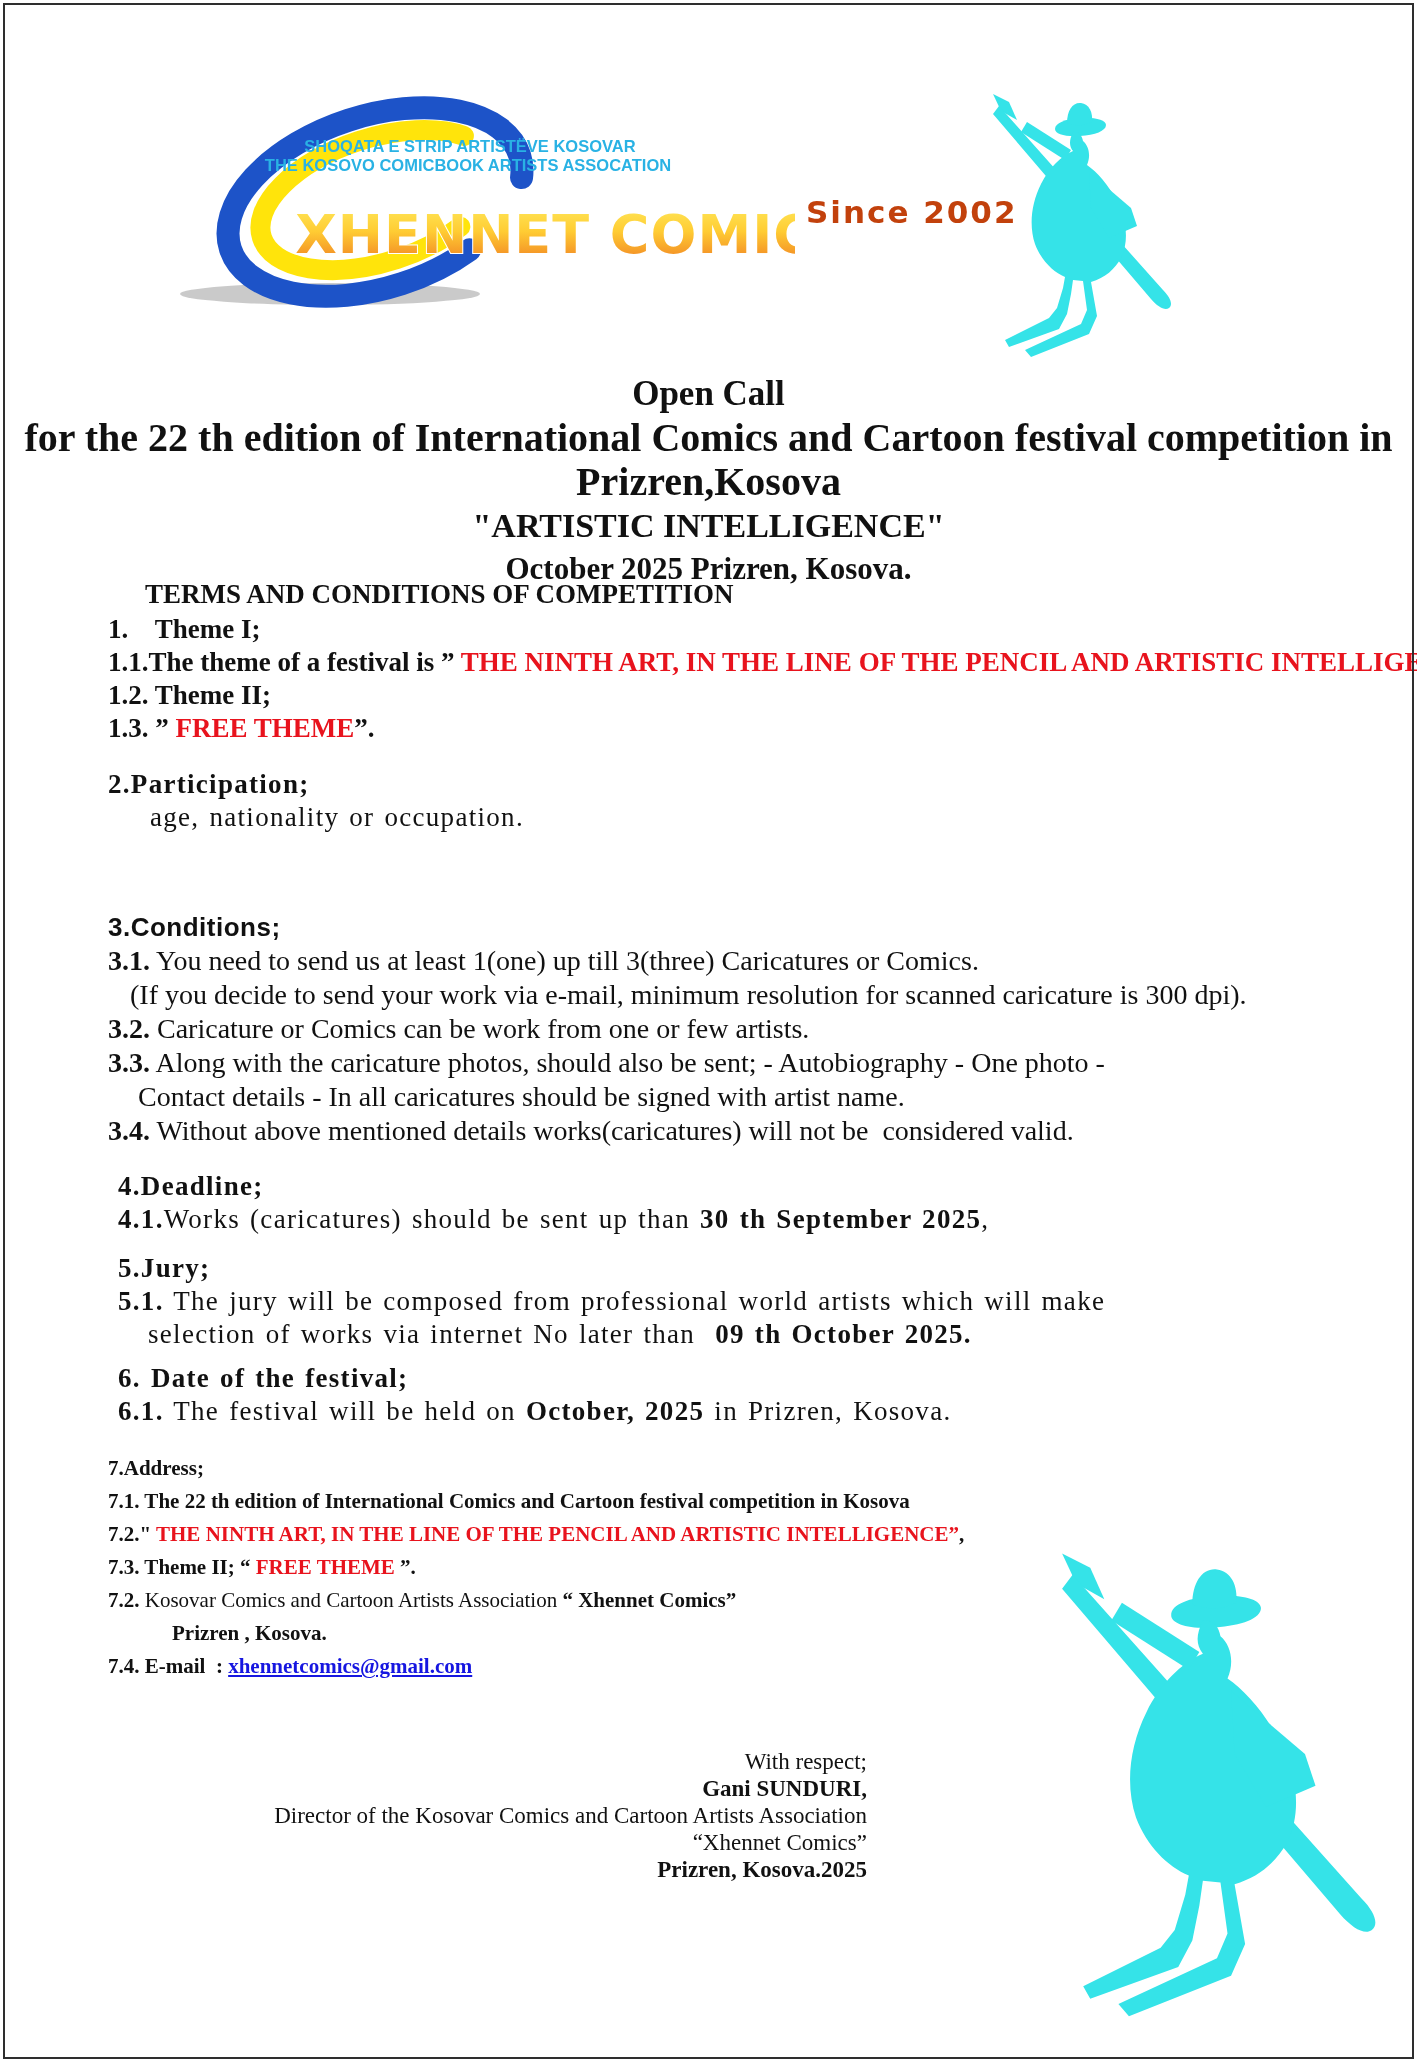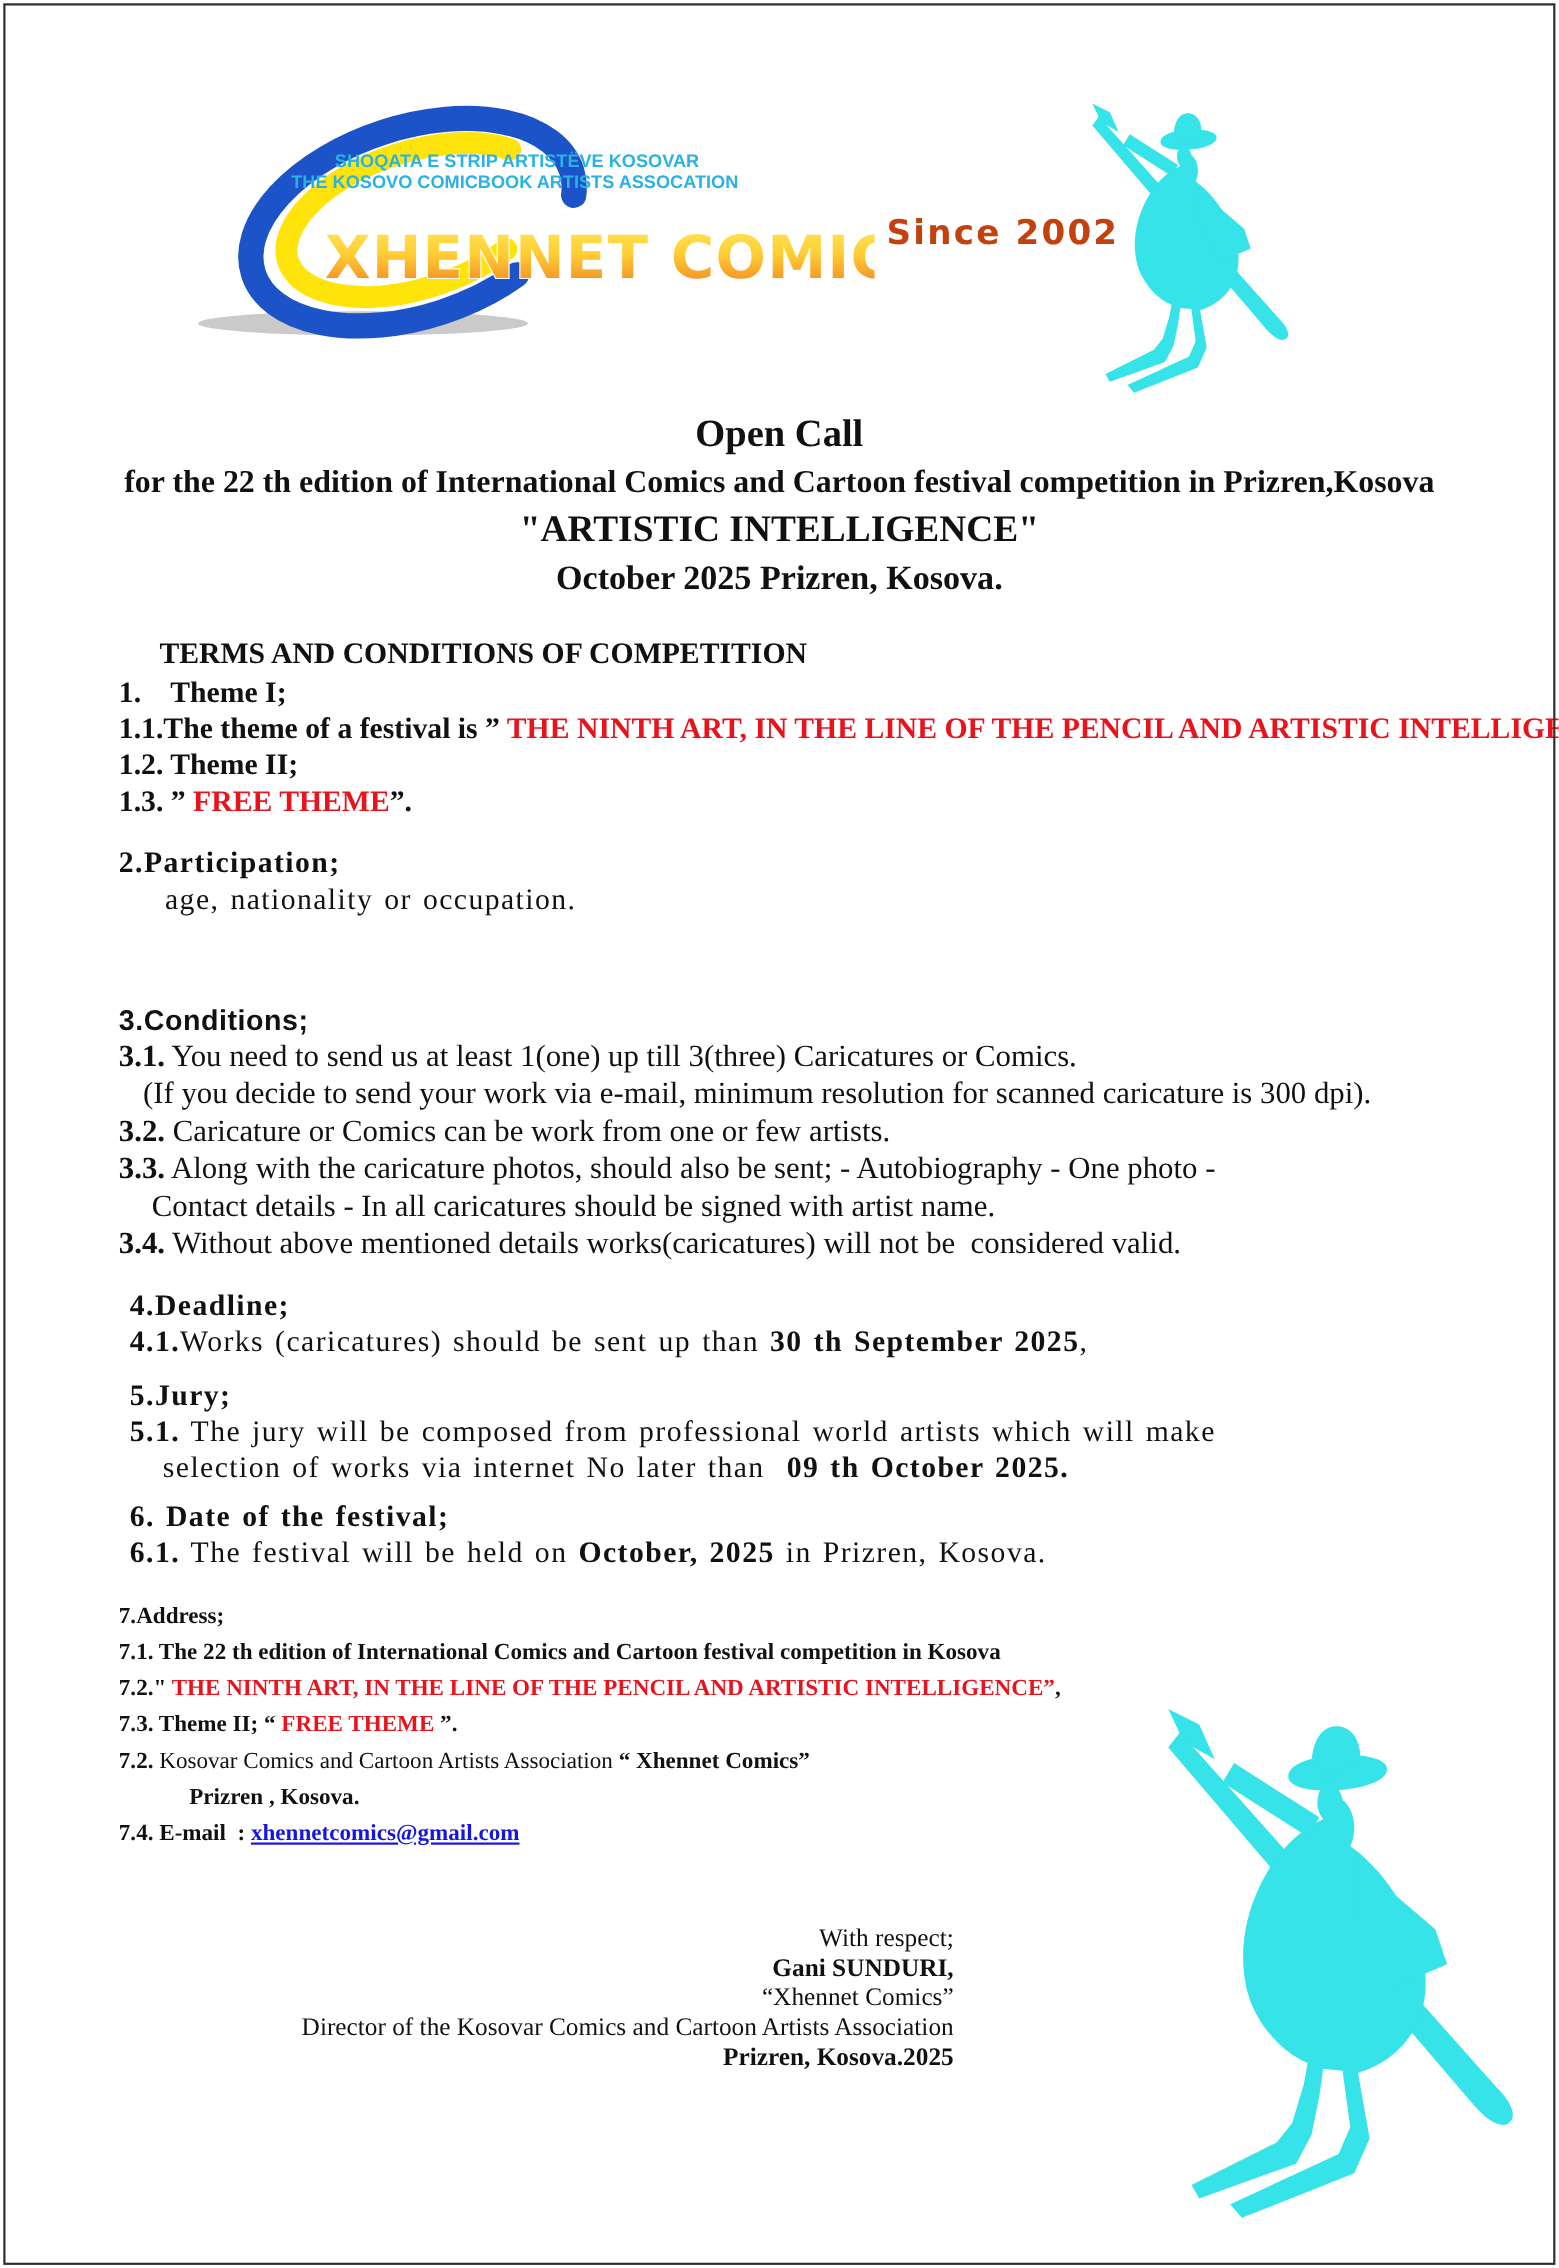--- a/index.html
+++ b/index.html
@@ -4,21 +4,21 @@
 <style>
   html,body{margin:0;padding:0;background:#fff;}
   #page{position:relative;width:1417px;height:2062px;background:#ffffff;overflow:hidden;
         font-family:"Liberation Serif",serif;color:#111;}
   .frame{position:absolute;left:3px;top:3px;right:3px;bottom:3px;border:2px solid #2e2e2e;pointer-events:none;z-index:5;}
   .abs{position:absolute;}
   .pre{white-space:pre;}
   
   .title-block{left:0;right:0;top:372px;text-align:center;font-weight:bold;z-index:3;}
   .t1{font-size:35px;line-height:44px;}
-  .t2{font-size:29px;line-height:44px;}
+  .t2{font-size:40px;line-height:44px;}
   .t3{font-size:34px;line-height:43px;}
   .t4{font-size:31px;line-height:44px;}
   
   .sec{z-index:3;font-size:27px;line-height:33px;}
   .sec .h{font-weight:bold;}
   .b{font-weight:bold;}
   .red{color:#e8131d;font-weight:bold;}
   .spaced{letter-spacing:1.3px;word-spacing:2px;font-size:27px;}
   .sans-h{font-family:"Liberation Sans",sans-serif;font-size:26px;letter-spacing:.5px;}
   .sec3{line-height:34px;font-size:28px;}
@@ -132,18 +132,18 @@
     <div class="pre"><span class="b">7.2." </span><span class="red">THE NINTH ART, IN THE LINE OF THE PENCIL AND ARTISTIC INTELLIGENCE”</span><span class="b">,</span></div>
     <div class="pre"><span class="b">7.3. Theme II; “ </span><span class="red">FREE THEME</span><span class="b"> ”.</span></div>
     <div class="pre"><span class="b">7.2. </span><span>Kosovar Comics and Cartoon Artists Association </span><span class="b">“ Xhennet Comics”</span></div>
     <div class="pre b" style="padding-left:64px;">Prizren , Kosova.</div>
     <div class="pre"><span class="b">7.4. E-mail  : </span><a class="mail" href="#">xhennetcomics@gmail.com</a></div>
   </div>
 
   <div class="abs signature">
     <div>With respect;</div>
     <div class="b">Gani SUNDURI,</div>
+    <div>Director of the Kosovar Comics and Cartoon Artists Association</div>
     <div>“Xhennet Comics”</div>
-    <div>Director of the Kosovar Comics and Cartoon Artists Association</div>
     <div class="b">Prizren, Kosova.2025</div>
   </div>
 
 </div>
 
 </body></html>

